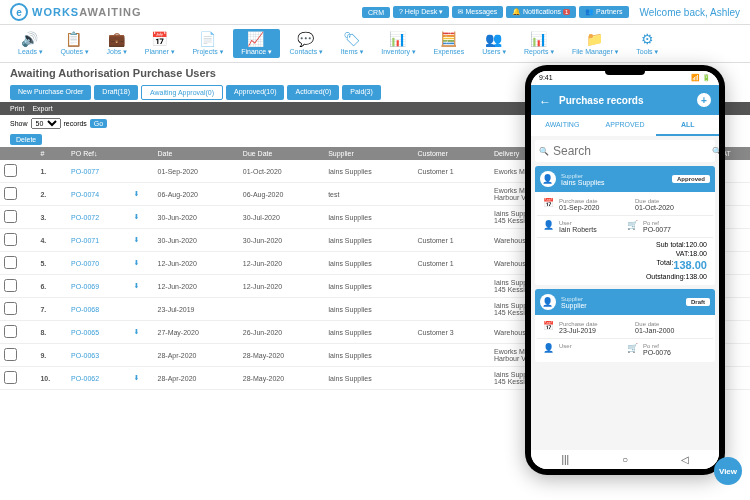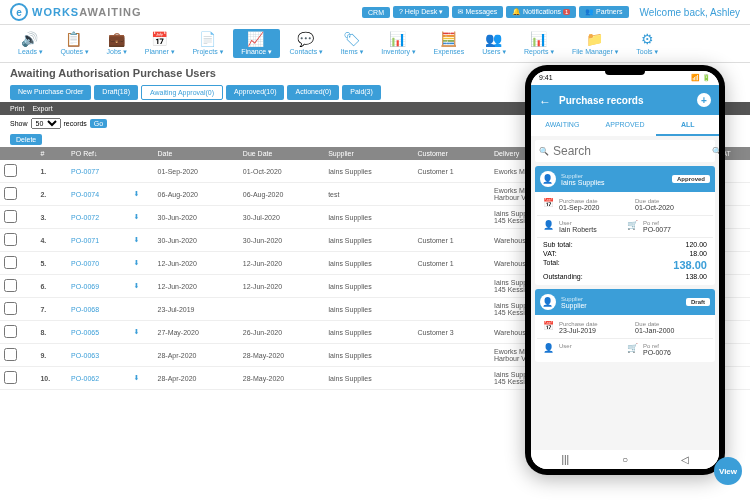--- a/index.html
+++ b/index.html
@@ -51,21 +51,21 @@
 .avatar{width:16px;height:16px;background:#fff;border-radius:50%;display:flex;align-items:center;justify-content:center;color:#3b9ed8;font-size:9px}
 .status-pill{background:#fff;color:#333;padding:1px 5px;border-radius:2px;font-size:6px;margin-left:auto;font-weight:bold}
 .card-body{padding:2px}
 .card-row{display:flex;padding:4px 6px;border-bottom:1px solid #eee;gap:4px}
 .card-row:last-child{border-bottom:none}
 .card-ico{color:#3b9ed8;font-size:9px;width:12px}
 .card-col{flex:1}
 .card-lbl{color:#888;font-size:6px}
 .card-val{color:#333;font-size:7px}
 .totals{padding:2px 6px}
-.tot-row{display:flex;justify-content:space-between;padding:1px 0;font-size:7px}
+.tot-row{display:flex;justify-content:flex-end;padding:1px 0;font-size:7px}
 .tot-row.main .v{color:#3b9ed8;font-size:11px;font-weight:bold}
 .help-btn{position:absolute;bottom:15px;right:8px;background:#3b9ed8;color:#fff;width:28px;height:28px;border-radius:50%;display:flex;align-items:center;justify-content:center;font-size:8px;font-weight:bold}
 .phone-navbar{position:absolute;bottom:0;left:0;right:0;background:#fff;display:flex;justify-content:space-around;padding:4px;font-size:10px;color:#555}
 .notch{position:absolute;top:2px;left:50%;transform:translateX(-50%);width:40px;height:8px;background:#000;border-radius:4px;z-index:10}
 </style>
 </head>
 <body>
 
 
 

